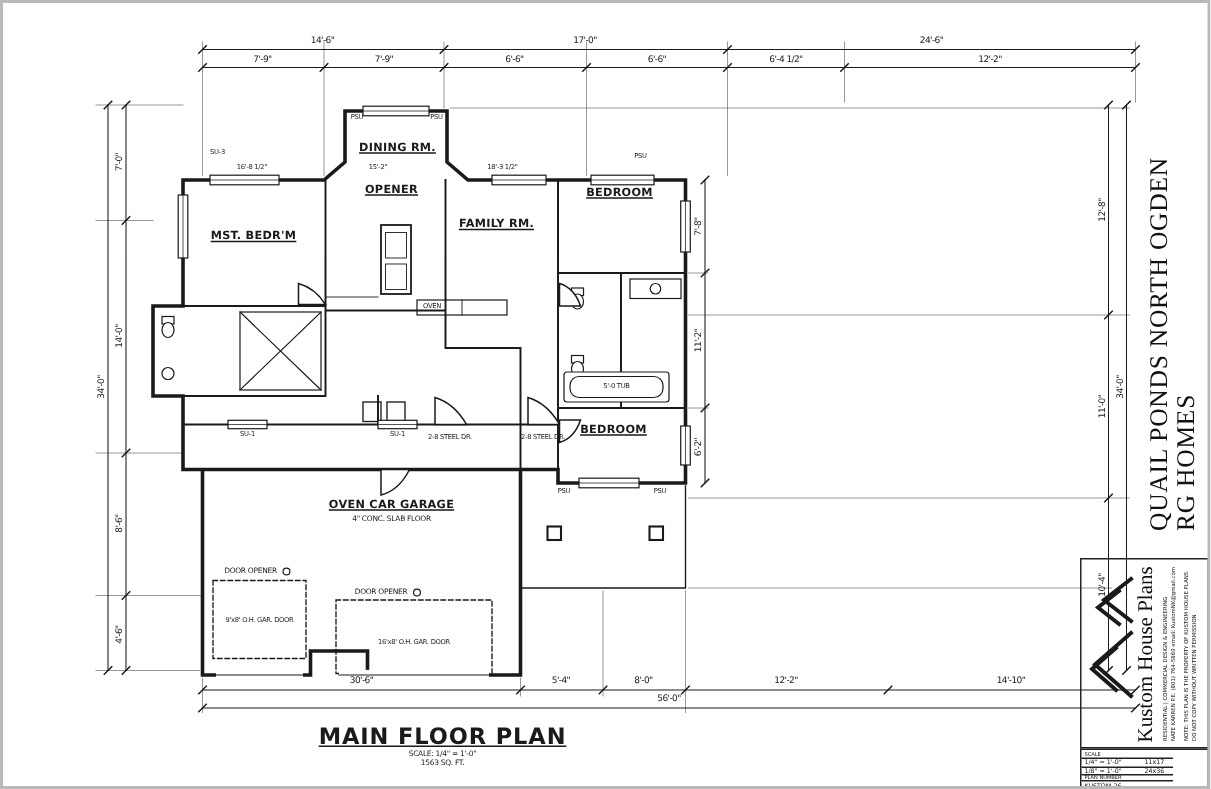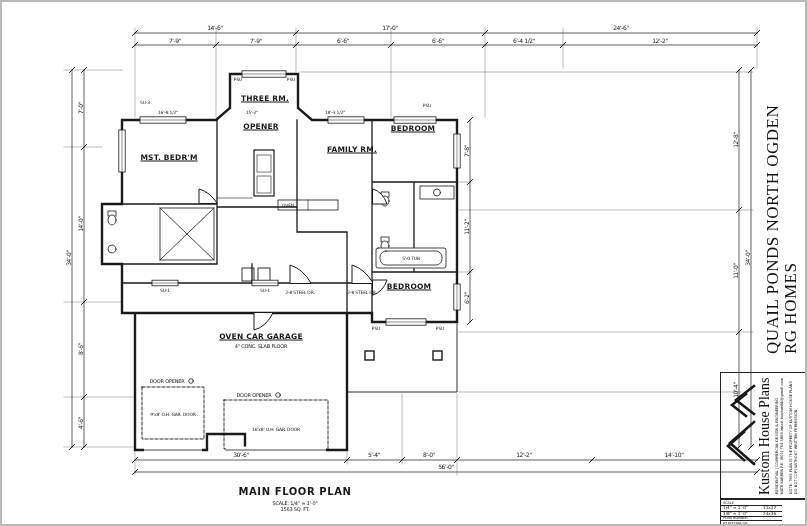--- a/index.html
+++ b/index.html
@@ -7,21 +7,21 @@
         box-sizing:border-box;overflow:hidden;font-family:"DejaVu Sans",sans-serif;color:#1a1a1a;}
   svg.linework{position:absolute;left:0;top:0;}
   .t{position:absolute;white-space:nowrap;transform:translate(-50%,-50%);color:#1a1a1a;}
   .dim{font-size:6px;letter-spacing:-0.4px;}
   .dimv{position:absolute;white-space:nowrap;font-size:6px;letter-spacing:-0.4px;
         transform:translate(-50%,-50%) rotate(-90deg);}
   .room{font-size:7.5px;font-weight:bold;text-decoration:underline;letter-spacing:.2px;}
   .small{font-size:5px;letter-spacing:-0.2px;}
   .tiny{font-size:4.5px;letter-spacing:-0.2px;}
   .tag{font-size:4.5px;letter-spacing:-0.2px;}
-  .title-main{font-size:10px;font-weight:bold;letter-spacing:.6px;}
+  .title-main{font-size:15px;font-weight:bold;text-decoration:underline;letter-spacing:.6px;}
   .vert{position:absolute;white-space:nowrap;transform-origin:0 0;transform:rotate(-90deg);color:#111;}
   .serif{font-family:"Liberation Serif",serif;}
   .logoBox{position:absolute;left:718px;top:370px;width:86px;height:127px;border:1px solid #222;box-sizing:border-box;}
   .tbl{position:absolute;left:718px;top:497px;width:86px;height:27px;border:1px solid #222;box-sizing:border-box;}
   .tbl .cell{position:absolute;white-space:nowrap;color:#111;}
   .tbl .hline{position:absolute;left:0;height:0;border-top:1px solid #222;}
   .a4box{position:absolute;left:66px;top:10px;width:24px;height:16px;border-left:1px solid #222;border-top:1px solid #222;
          display:flex;align-items:flex-end;justify-content:center;margin-top:15px;}
 </style>
 </head>
@@ -142,23 +142,23 @@
 
   <span class="dimv" style="left:464px;top:149px">7'-8"</span>
   <span class="dimv" style="left:464px;top:225px">11'-2"</span>
   <span class="dimv" style="left:464px;top:296px">6'-2"</span>
 
   <span class="t tiny" style="left:166px;top:110px">16'-8 1/2"</span>
   <span class="t tiny" style="left:250px;top:110px">15'-2"</span>
   <span class="t tiny" style="left:333px;top:110px">18'-3 1/2"</span>
 
   <span class="t room" style="left:167px;top:155px">MST. BEDR'M</span>
-  <span class="t room" style="left:263px;top:96px">THREE RM.</span>
+  <span class="t room" style="left:263px;top:96px">DINING RM.</span>
   <span class="t room" style="left:259px;top:124px">OPENER</span>
-  <span class="t room" style="left:350px;top:147px">FAMILY RM.</span>
+  <span class="t room" style="left:329px;top:147px">FAMILY RM.</span>
   <span class="t room" style="left:411px;top:126px">BEDROOM</span>
   <span class="t room" style="left:407px;top:284px">BEDROOM</span>
   <span class="t room" style="left:259px;top:334px">OVEN CAR GARAGE</span>
   <span class="t small" style="left:259px;top:344px">4" CONC. SLAB FLOOR</span>
 
   <span class="t tag" style="left:143px;top:100px">SU-3</span>
   <span class="t tag" style="left:236px;top:77px">PSU</span>
   <span class="t tag" style="left:289px;top:77px">PSU</span>
   <span class="t tag" style="left:425px;top:103px">PSU</span>
   <span class="t tag" style="left:163px;top:288px">SU-1</span>

